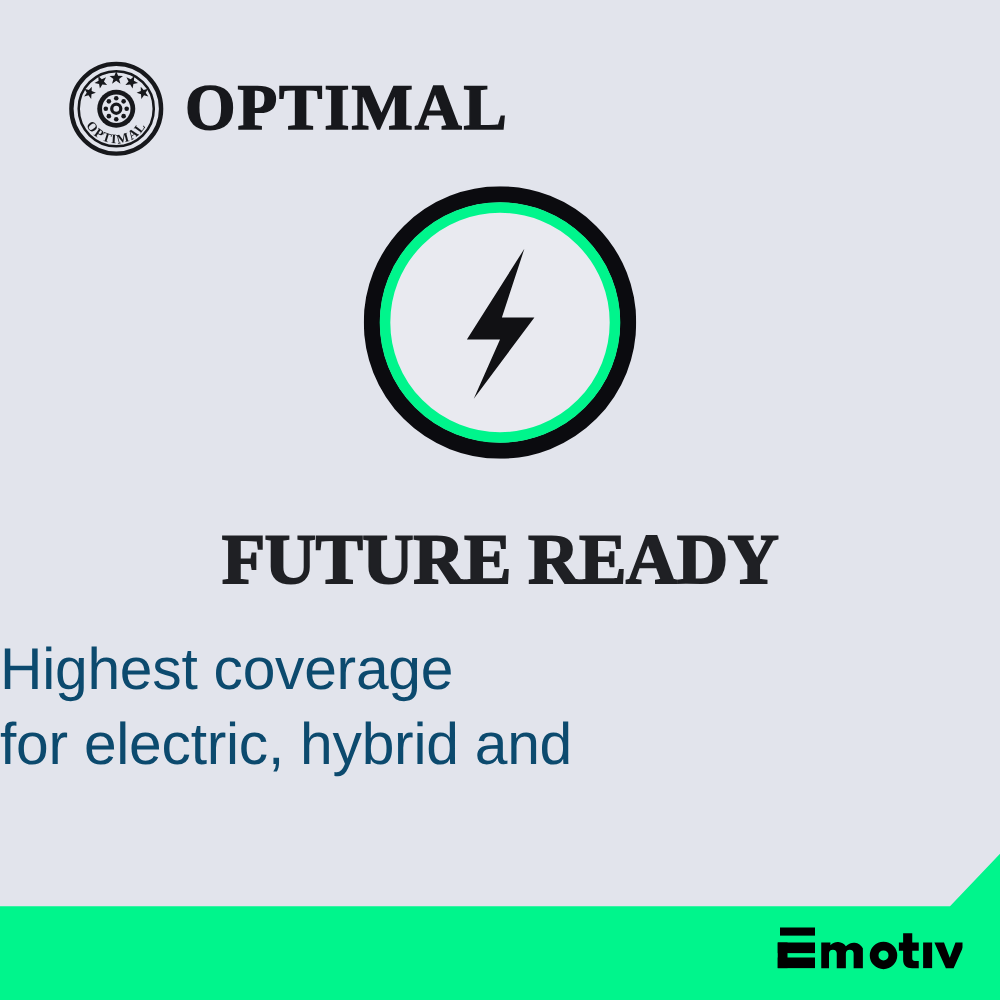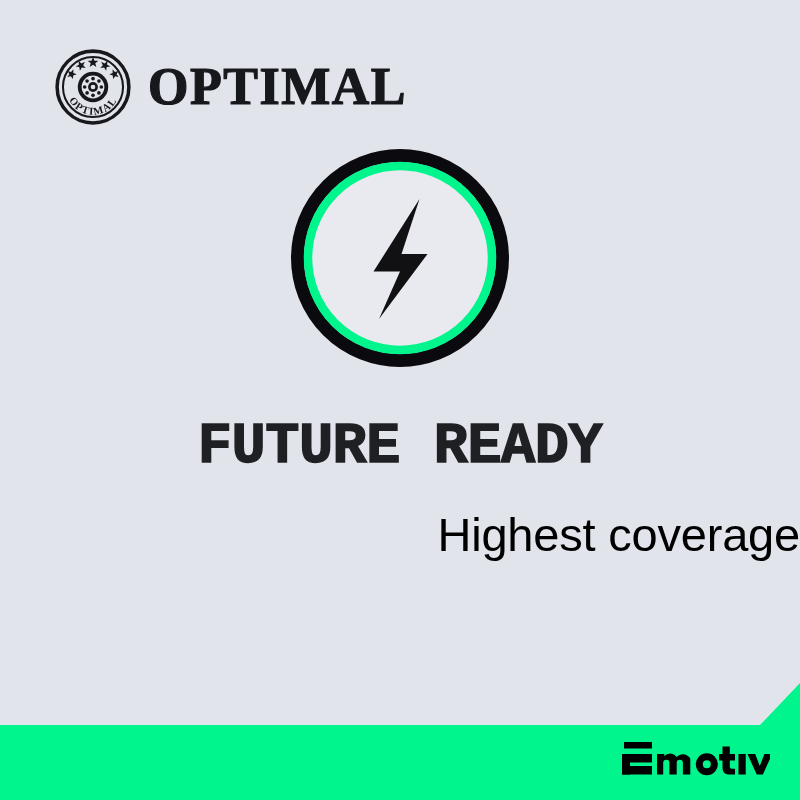--- a/index.html
+++ b/index.html
@@ -57,37 +57,37 @@
   }
   #hero-icon svg { display: block; }
 
   
   #headline {
     position: absolute;
     left: 0;
     top: 419px;
     width: 800px;
     text-align: center;
-    font-family: Liberation Mono, monospace;
+    font-family: Liberation Serif, serif;
     font-weight: bold;
     font-size: 57px;
     letter-spacing: -0.5px;
     color: #1f2024;
     line-height: 1;
     -webkit-text-stroke: 1.4px #1f2024;
   }
 
   
   #subcopy {
     position: absolute;
     left: 0;
     top: 505px;
     width: 800px;
-    text-align: right;
-    color: #000000;
+    text-align: left;
+    color: #0c4a6e;
     font-size: 47px;
     font-weight: normal;
     line-height: 60px;
     letter-spacing: -0.2px;
   }
   #subcopy .ln { display: block; white-space: nowrap; }
 
   
   #footer-banner {
     position: absolute;
@@ -173,20 +173,21 @@
       <circle cx="109" cy="109" r="92" fill="#e9eaf0" stroke="#00f58c" stroke-width="8.5"></circle>
 
       <path d="M128.5 50 L82.5 122.5 L109 122.5 L88 170 L136.5 105 L110.5 105 Z" fill="#111114"></path>
     </svg>
   </div>
 
   <div id="headline">FUTURE READY</div>
 
   <div id="subcopy">
     <span class="ln">Highest coverage</span>
+    <span class="ln">for electric, hybrid and</span>
   </div>
 
   <div id="footer-banner">
     <div id="emotive-logo">
       <svg viewBox="0 0 148 42" width="148" height="42" aria-hidden="true">
         <g fill="#000000">
 
           <rect x="2" y="2" width="28" height="6.5"></rect>
           <rect x="0" y="14" width="30" height="8.5"></rect>
           <rect x="0" y="26" width="30" height="8.5"></rect>

